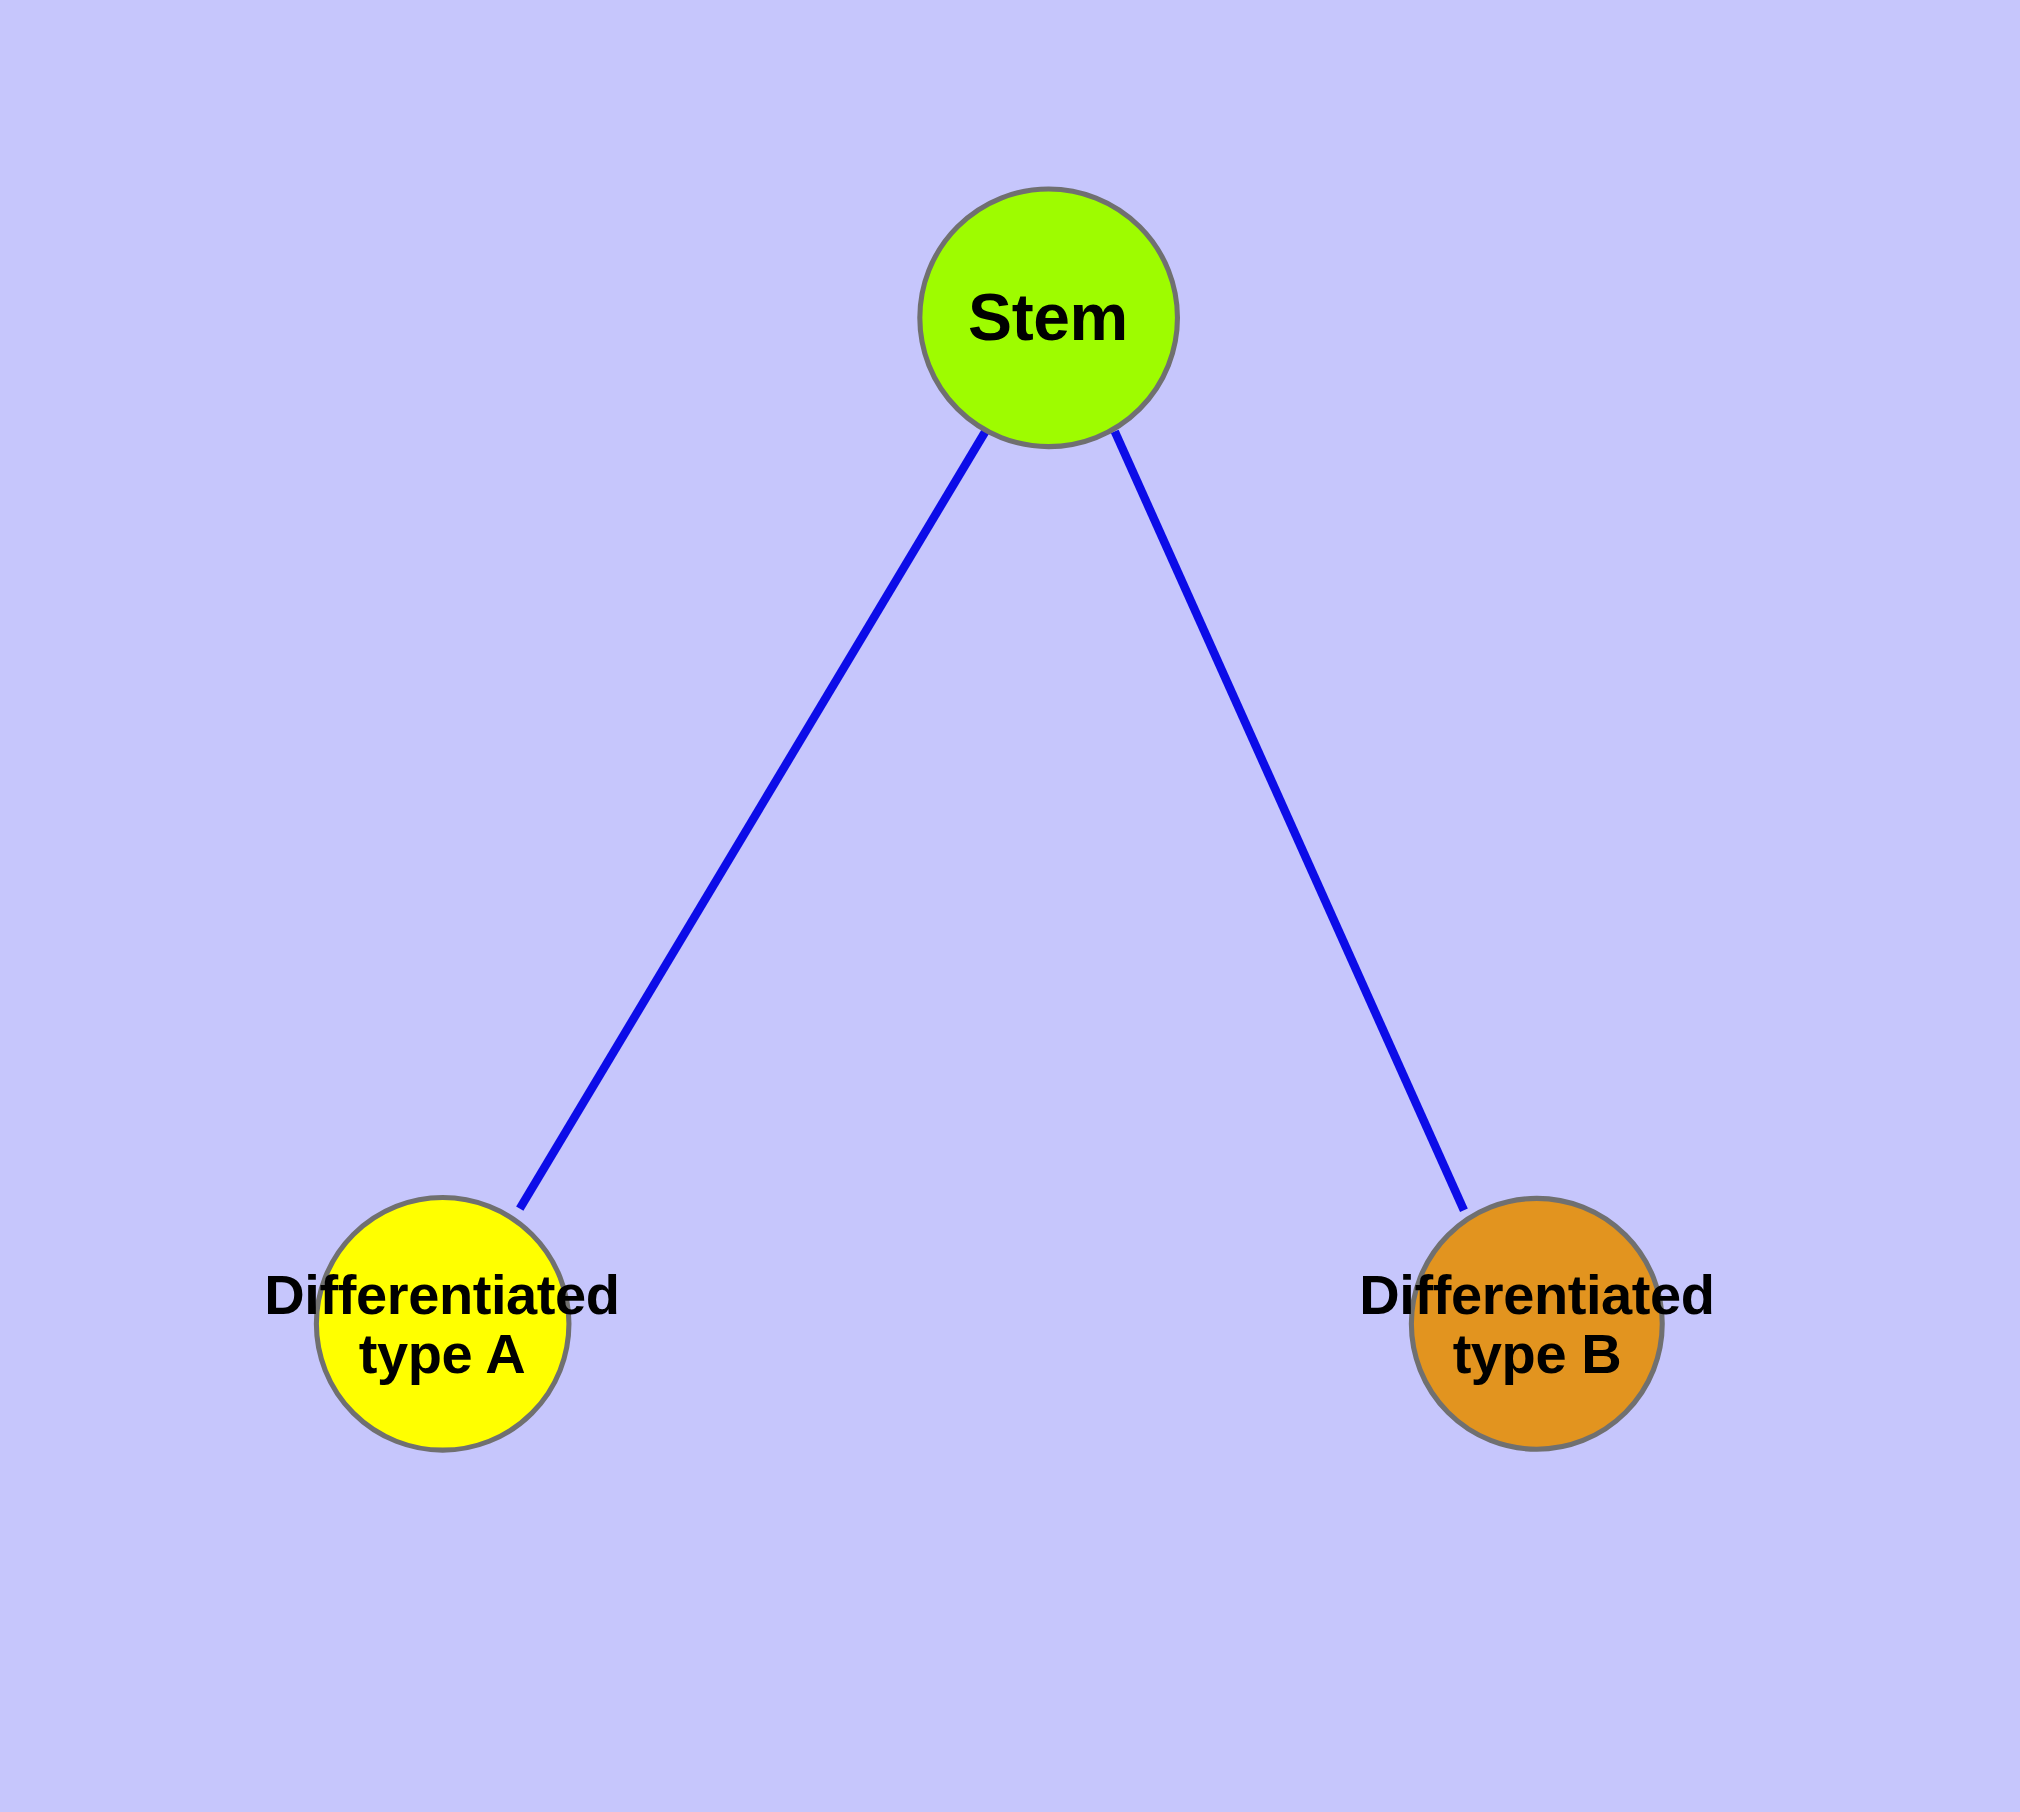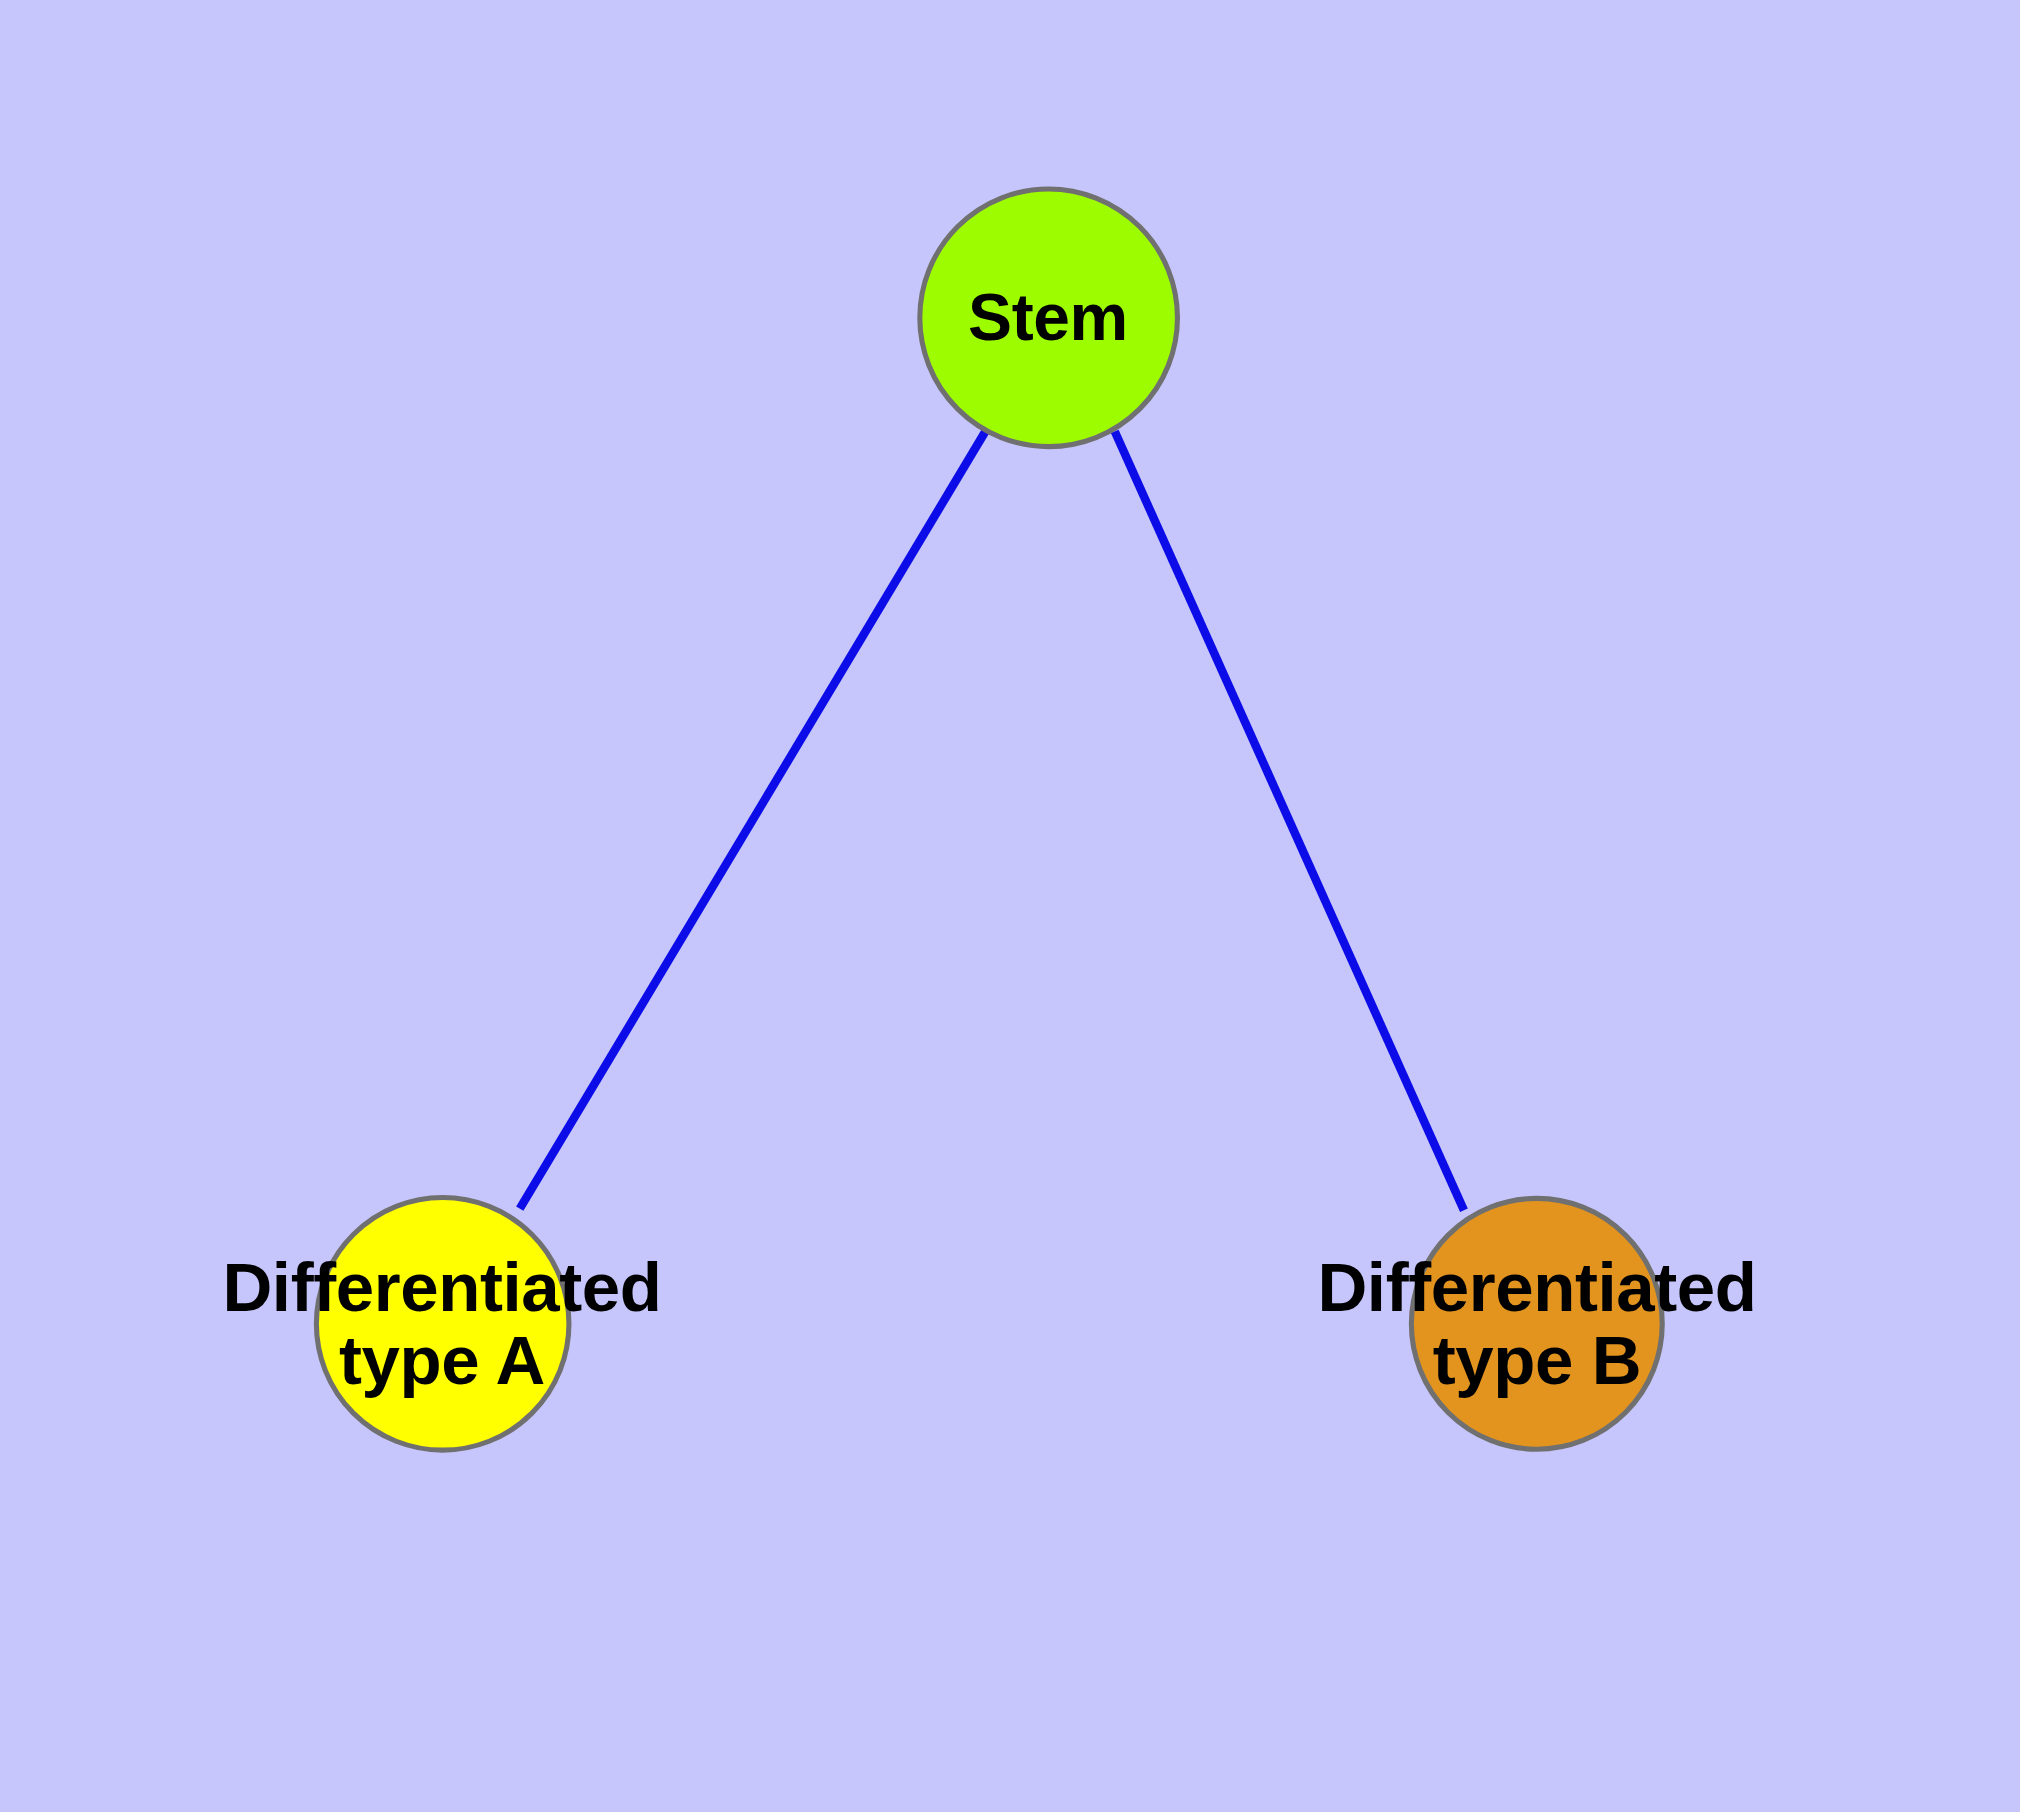--- a/index.html
+++ b/index.html
@@ -39,21 +39,21 @@
     white-space: pre;
     line-height: 1.06;
     letter-spacing: -0.4px;
     pointer-events: none;
     transform: translate(-50%, -50%);
   }
   .node-label.single {
     font-size: 66px;
   }
   .node-label.multi {
-    font-size: 69px;
+    font-size: 56px;
   }
 </style>
 </head>
 <body>
 
 <div id="canvas" style="width: 2021px; height: 1812px;">
   <div id="bg-rect" style="width: 2021px; height: 1812px; background: rgb(198, 198, 252);"></div>
   <svg id="graph-svg" viewBox="0 0 2384 2138" style="width: 2021px; height: 1812px;">
     <g id="edge-layer">
         <line x1="1163" y1="508" x2="613" y2="1426" stroke="#0C0CE8" stroke-width="10" stroke-linecap="butt"></line>

